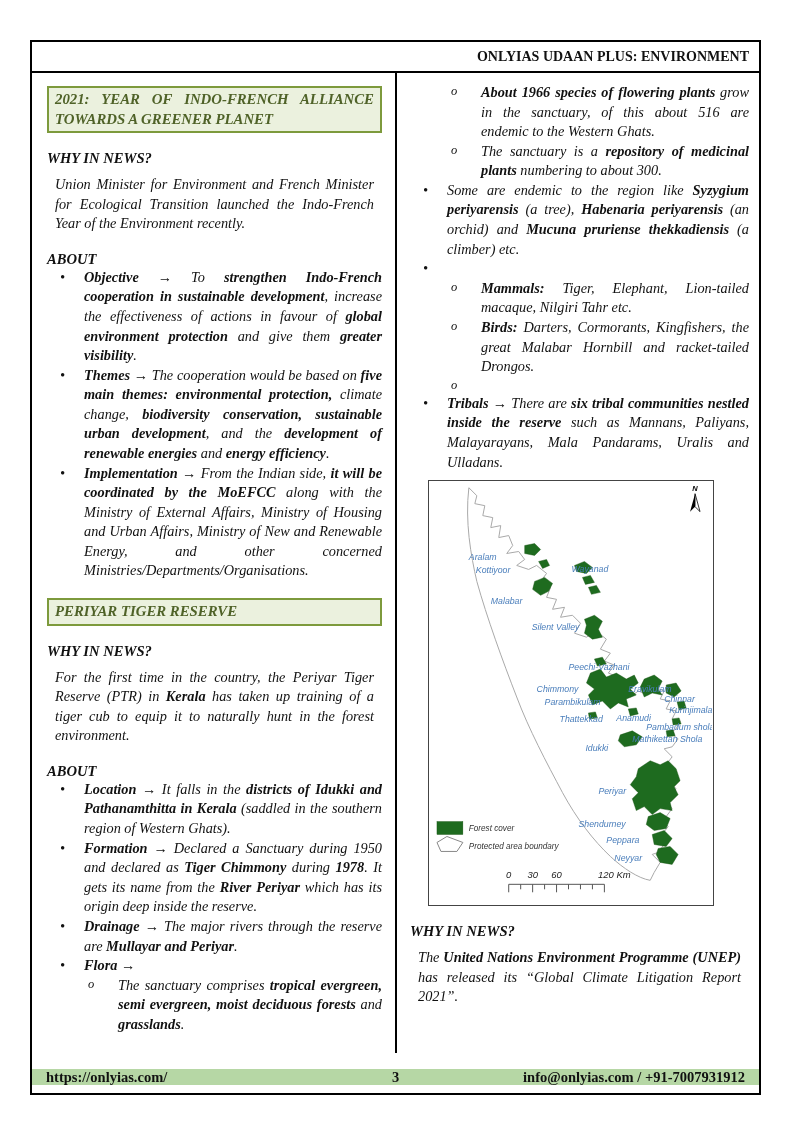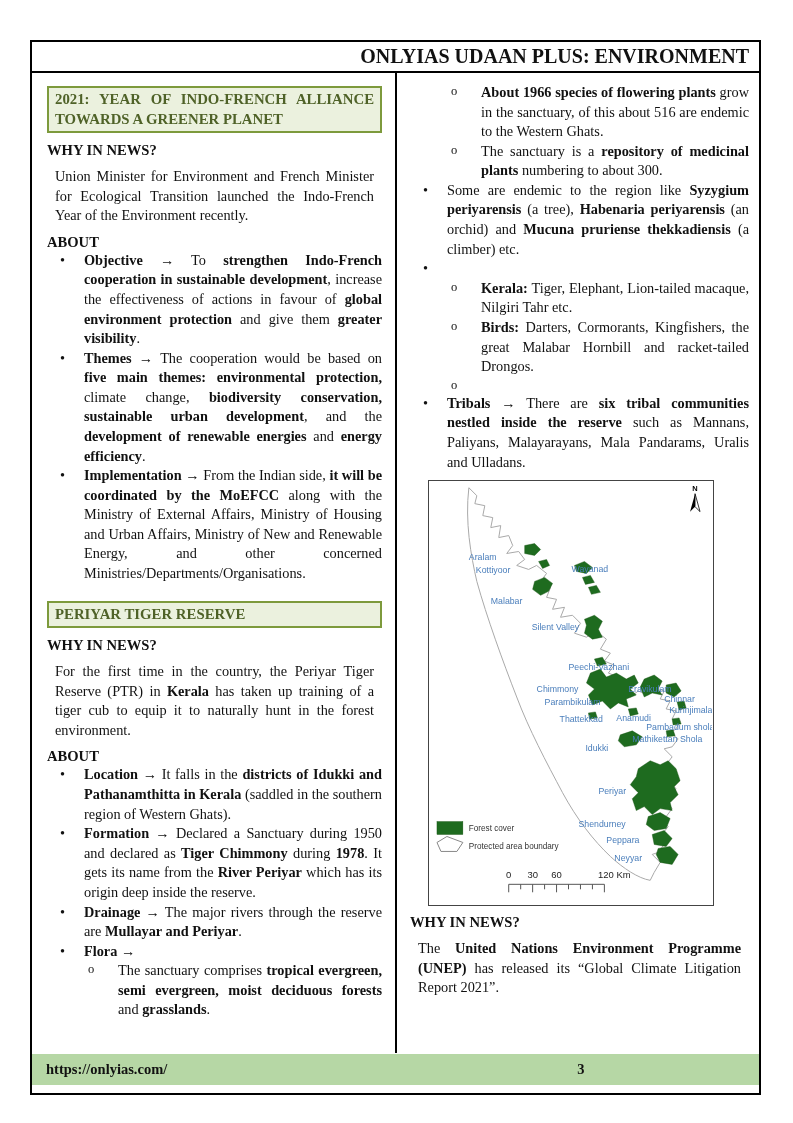--- a/index.html
+++ b/index.html
@@ -1,43 +1,43 @@
 <!DOCTYPE html>
 <html><head>
 <meta charset="utf-8">
 <style>
   html,body{margin:0;padding:0;}
   body{width:793px;height:1123px;background:#fff;position:relative;
        font-family:"Liberation Serif",serif;color:#111;}
   .sheet{position:absolute;left:30px;top:40px;width:731px;height:1055px;
          border:2px solid #000;box-sizing:border-box;background:#fff;}
   .hdr{height:29px;border-bottom:2px solid #000;display:flex;align-items:center;
-       justify-content:flex-end;padding:0 10px;font-weight:bold;font-size:20px;}
-  .columns{position:absolute;top:31px;left:0;right:0;bottom:40px;display:flex;overflow:hidden;}
+       justify-content:flex-end;padding:0 10px;font-weight:bold;font-size:14px;}
+  .columns{position:absolute;top:31px;left:0;right:0;bottom:40px;display:flex;overflow:hidden;font-style:italic;}
   .col{box-sizing:border-box;overflow:hidden;}
   .col-left{width:363px;padding:10px 13px 0 15px;}
   .col-right{flex:1;border-left:2px solid #000;padding:10px 10px 0 13px;}
   .secbox{border:2px solid #7d9a3c;background:#ebf1de;color:#4f6228;font-weight:bold;
           font-size:14.8px;line-height:1.32;padding:2px 6px;text-align:justify;
           margin:3px 0 9px;}
-  .h{font-weight:bold;font-size:14.6px;margin:0 0 0;}
+  .h{font-weight:bold;font-size:14.6px;margin:17px 0 0;}
   .p{font-size:14.3px;line-height:1.37;text-align:justify;margin:8px;}
   .bullets{margin:0;}
   .bullet{display:flex;font-size:14.3px;line-height:1.37;}
   .bm{flex:none;width:37px;padding-left:13px;box-sizing:border-box;}
   .bullet.sub .bm{margin-left:37px;width:34px;padding-left:4px;font-size:12.5px;}
   .bt{flex:1;text-align:justify;}
   .mapbox{width:286px;height:426px;border:1.5px solid #444;margin:8px 0 8px 18px;
           box-sizing:border-box;background:#fff;}
   .maplabel{font-family:"Liberation Sans",sans-serif;font-size:8.8px;fill:#4a7ebb;}
   .maplegend{font-family:"Liberation Sans",sans-serif;font-size:8.2px;fill:#333;}
   .mapscale{font-family:"Liberation Sans",sans-serif;font-size:9.5px;fill:#222;}
   .outline{fill:none;stroke:#a9a9a9;stroke-width:1;}
   .forest{fill:#1e6b1f;stroke:#14510f;stroke-width:.4;}
-  .footer{position:absolute;left:0;right:0;bottom:8px;height:31px;background:#b6d7a5;
+  .footer{position:absolute;left:0;right:0;bottom:8px;height:16px;background:#b6d7a5;
           display:flex;align-items:center;font-weight:bold;font-size:14.5px;}
   .f-seg{flex:1;}
   .f-left{padding-left:14px;text-align:left;}
   .f-center{text-align:center;}
   .f-right{padding-right:14px;text-align:right;}
 </style>
 </head>
 <body>
 
 <div class="sheet">
@@ -113,21 +113,21 @@
           </div>
           <div class="bullet">
             <span class="bm">•</span>
             <span class="bt">Some are endemic to the region like <b>Syzygium periyarensis</b> (a tree), <b>Habenaria periyarensis</b> (an orchid) and <b>Mucuna pruriense thekkadiensis</b> (a climber) etc.</span>
           </div>
           <div class="bullet">
             <span class="bm">•</span>
           </div>
           <div class="bullet sub">
             <span class="bm">o</span>
-            <span class="bt"><b>Kerala:</b> Tiger, Elephant, Lion-tailed macaque, Nilgiri Tahr etc.</span>
+            <span class="bt"><b>Mammals:</b> Tiger, Elephant, Lion-tailed macaque, Nilgiri Tahr etc.</span>
           </div>
           <div class="bullet sub">
             <span class="bm">o</span>
             <span class="bt"><b>Birds:</b> Darters, Cormorants, Kingfishers, the great Malabar Hornbill and racket-tailed Drongos.</span>
           </div>
           <div class="bullet sub">
             <span class="bm">o</span>
           </div>
           <div class="bullet">
             <span class="bm">•</span>
@@ -213,15 +213,16 @@
 
       <div class="h">WHY IN NEWS?</div>
       <p class="p">The <b>United Nations Environment Programme (UNEP)</b> has released its “Global Climate Litigation Report 2021”.</p>
     </div>
 
   </div>
 
   <div class="footer">
     <span class="f-seg f-left">https://onlyias.com/</span>
     <span class="f-seg f-center">3</span>
+    <span class="f-seg f-right">info@onlyias.com / +91-7007931912</span>
   </div>
 
 </div>
 
 </body></html>

